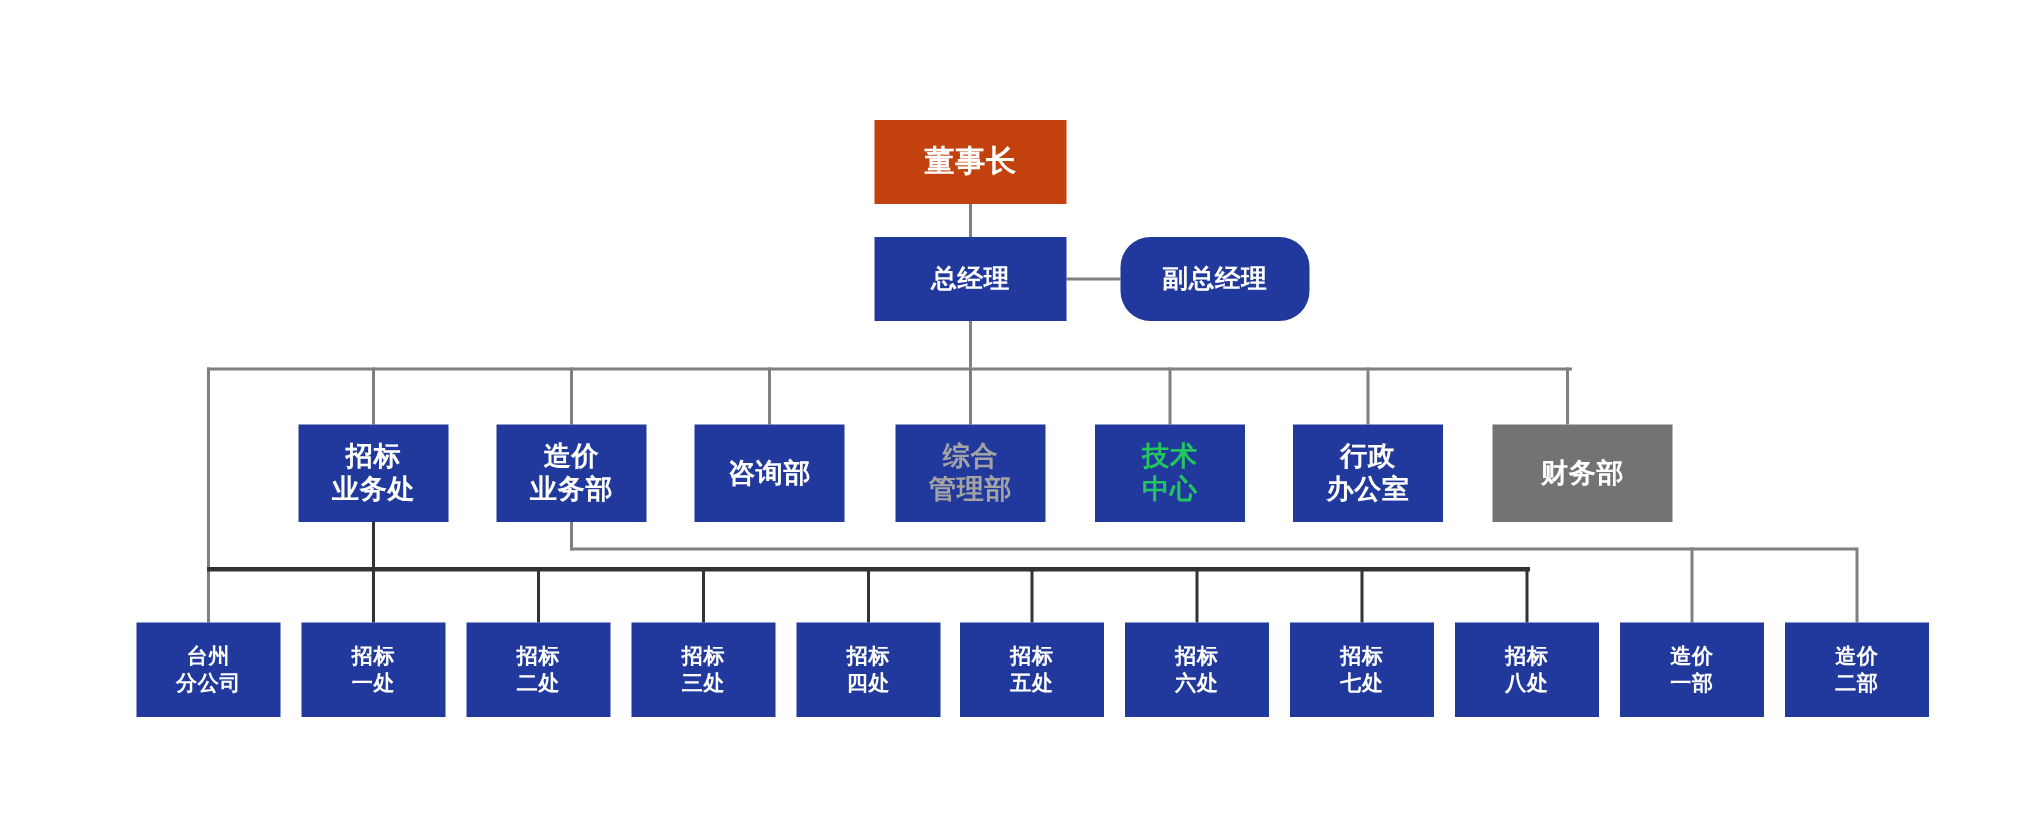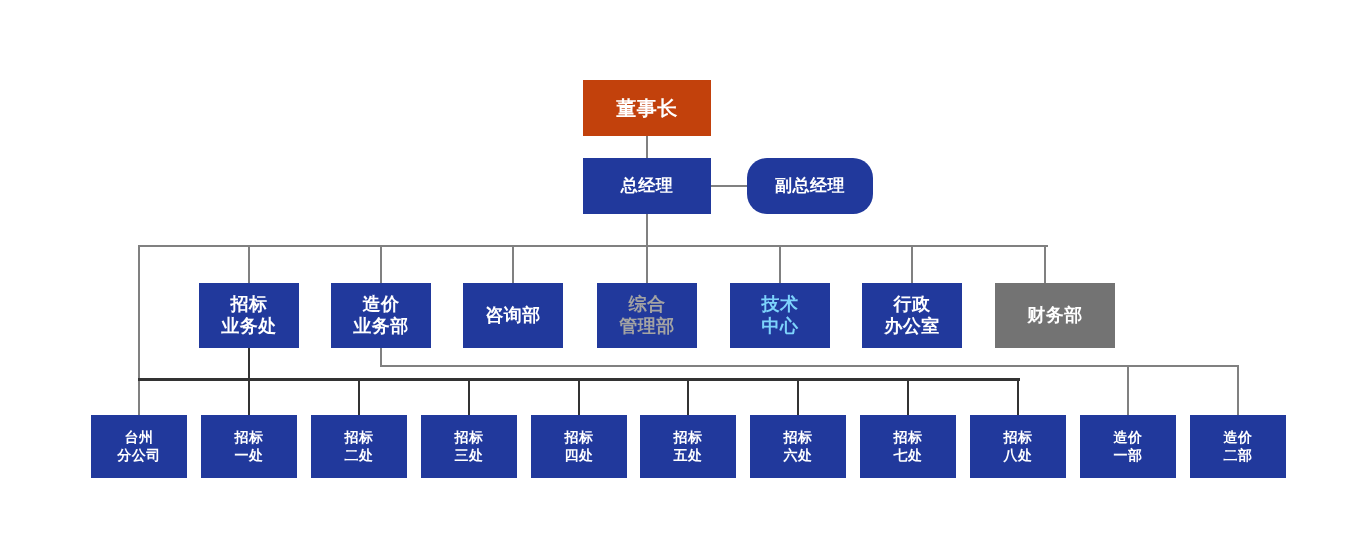--- a/index.html
+++ b/index.html
@@ -86,21 +86,21 @@
     <div class="node level-1" style="left: 583px; top: 62px; width: 128px; height: 56px; background: #c2410c; color: rgb(255, 255, 255); margin-top: 18px;">董事长</div>
     <div class="node level-2" style="left: 583px; top: 158px; width: 128px; height: 56px; background: rgb(33, 57, 156); color: rgb(255, 255, 255);">总经理</div>
     <div class="node level-2" style="left: 747px; top: 158px; width: 126px; height: 56px; background: rgb(33, 57, 156); color: rgb(255, 255, 255); border-radius: 20px;">副总经理</div>
     <div class="node level-3" style="left: 199px; top: 283px; width: 100px; height: 65px; background: rgb(33, 57, 156); color: rgb(255, 255, 255);">招标
 业务处</div>
     <div class="node level-3" style="left: 331px; top: 283px; width: 100px; height: 65px; background: rgb(33, 57, 156); color: rgb(255, 255, 255);">造价
 业务部</div>
     <div class="node level-3" style="left: 463px; top: 283px; width: 100px; height: 65px; background: rgb(33, 57, 156); color: rgb(255, 255, 255);">咨询部</div>
     <div class="node level-3" style="left: 597px; top: 283px; width: 100px; height: 65px; background: rgb(33, 57, 156); color: #a3a3a3;">综合
 管理部</div>
-    <div class="node level-3" style="left: 730px; top: 283px; width: 100px; height: 65px; background: rgb(33, 57, 156); color: #7dd3fc;">技术
+    <div class="node level-3" style="left: 730px; top: 283px; width: 100px; height: 65px; background: rgb(33, 57, 156); color: #22c55e;">技术
 中心</div>
     <div class="node level-3" style="left: 862px; top: 283px; width: 100px; height: 65px; background: rgb(33, 57, 156); color: rgb(255, 255, 255);">行政
 办公室</div>
     <div class="node level-3" style="left: 995px; top: 283px; width: 120px; height: 65px; background: #737373; color: rgb(255, 255, 255);">财务部</div>
     <div class="node level-4" style="left: 91px; top: 415px; width: 96px; height: 63px; background: rgb(33, 57, 156); color: rgb(255, 255, 255);">台州
 分公司</div>
     <div class="node level-4" style="left: 201px; top: 415px; width: 96px; height: 63px; background: rgb(33, 57, 156); color: rgb(255, 255, 255);">招标
 一处</div>
     <div class="node level-4" style="left: 311px; top: 415px; width: 96px; height: 63px; background: rgb(33, 57, 156); color: rgb(255, 255, 255);">招标
 二处</div>

